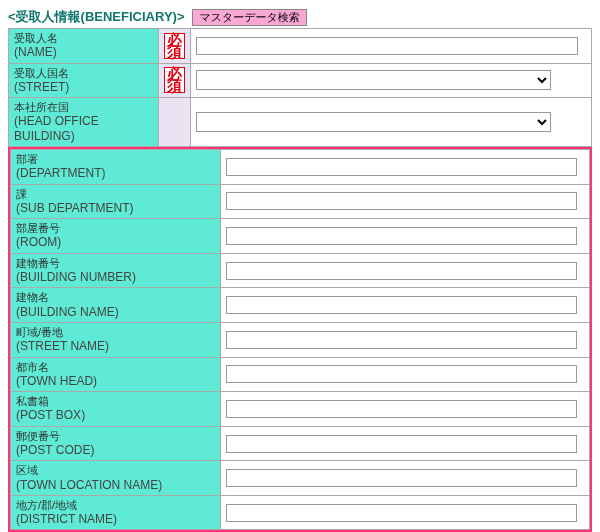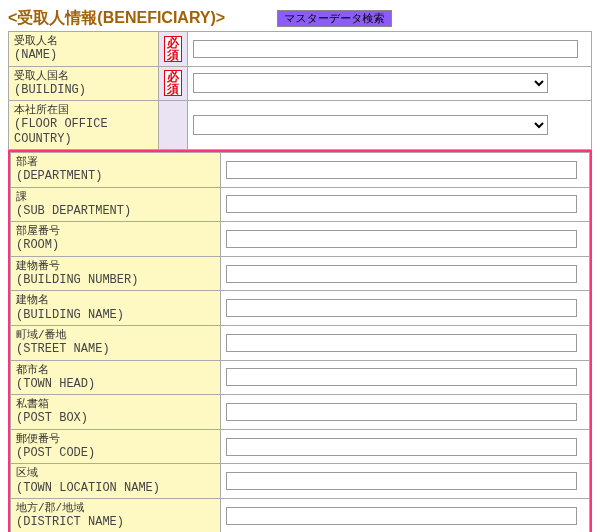--- a/index.html
+++ b/index.html
@@ -11,61 +11,59 @@
     background: #fff;
     width: 600px;
   }
   .header-row {
     display: flex;
     align-items: center;
     gap: 8px;
     margin-bottom: 2px;
   }
   .header-title {
-    color: #a16207;
+    color: #0f766e;
     font-weight: bold;
-    font-size: 16px;
+    font-size: 13px;
   }
   .master-btn {
     font-size: 11px;
     padding: 0 6px;
     border: 1px solid #888;
-    background: #8b5cf6;
+    background: #f9a8d4;
     cursor: pointer;
-    margin-left: 44px;
   }
   table {
     border-collapse: collapse;
     width: 100%;
   }
   td {
     border: 1px solid #aaa;
     padding: 3px 5px;
     vertical-align: middle;
     height: 30px;
   }
   .label-cell {
-    background: #fef9c3;
+    background: #5eead4;
     width: 150px;
     color: #333;
-    font-family: Liberation Mono, monospace;
   }
   .label-jp { font-size: 11px; line-height: 1.2; }
   .label-en { font-size: 12px; color: #444; line-height: 1.2; }
   .req-cell {
     width: 28px;
     background: #e9e3f3;
     text-align: center;
   }
   .req-badge {
     display: inline-block;
     background: #fff;
     color: #e60012;
     border: 1px solid #e60012;
-    font-size: 12px;
+    font-size: 15px;
     font-weight: bold;
     padding: 0 2px;
     line-height: 12px;
   }
   .input-cell { background: #fff; }
   .text-input {
     width: 98%;
     border: 1px solid #999;
     height: 18px;
     font-size: 11px;
@@ -99,29 +97,29 @@
         <td class="label-cell">
           <div class="label-jp">受取人名</div>
           <div class="label-en">(NAME)</div>
         </td>
         <td class="req-cell"><span class="req-badge">必須</span></td>
         <td class="input-cell"><input type="text" class="text-input" value="" style=""></td>
       </tr>
       <tr>
         <td class="label-cell">
           <div class="label-jp">受取人国名</div>
-          <div class="label-en">(BUILDING)</div>
+          <div class="label-en">(STREET)</div>
         </td>
         <td class="req-cell"><span class="req-badge">必須</span></td>
         <td class="input-cell"><select class="select-input" value=""><option></option></select></td>
       </tr>
       <tr>
         <td class="label-cell">
           <div class="label-jp">本社所在国</div>
-          <div class="label-en">(FLOOR OFFICE COUNTRY)</div>
+          <div class="label-en">(HEAD OFFICE BUILDING)</div>
         </td>
         <td class="req-cell"></td>
         <td class="input-cell"><select class="select-input" value=""><option></option></select></td>
       </tr>
     </tbody>
 </table>
 
 <div class="highlight-wrap">
   <table>
     <tbody id="addr-body">

